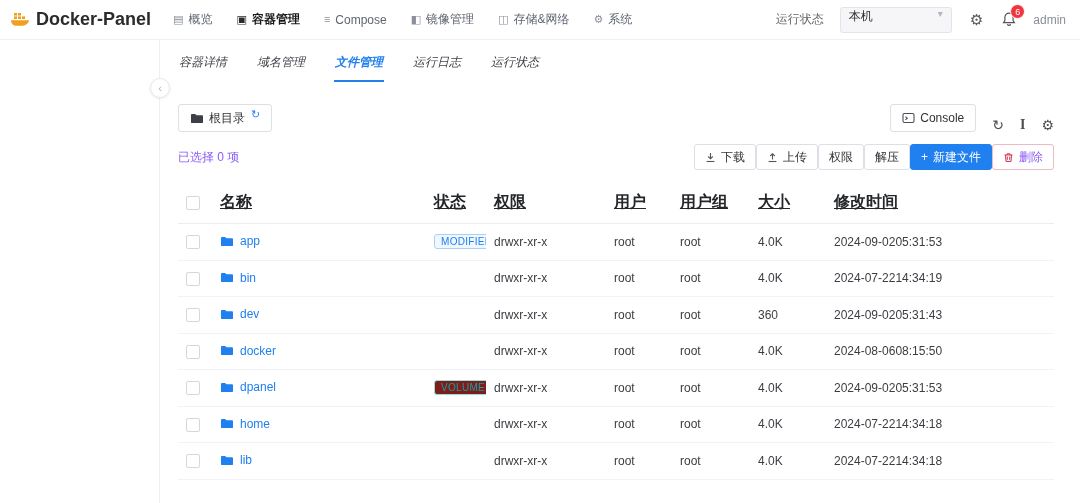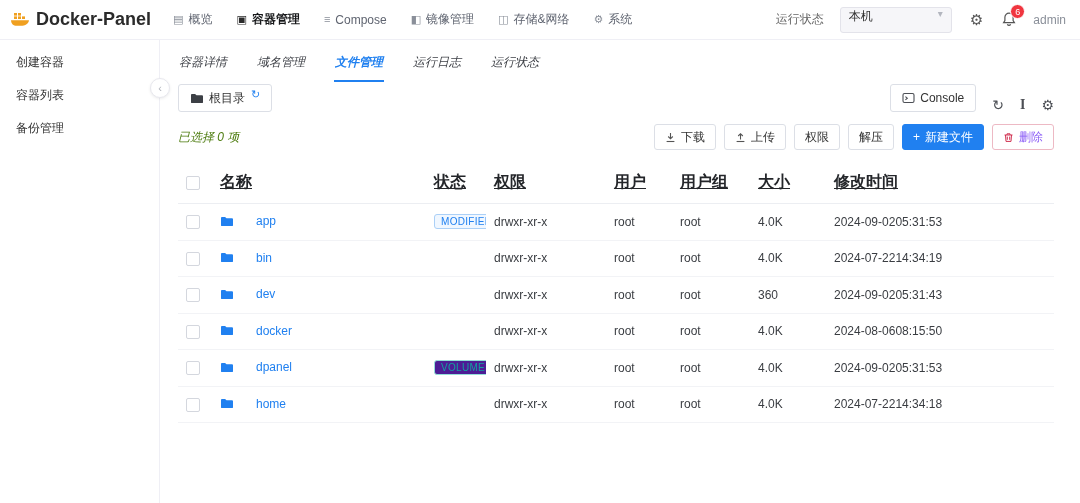--- a/index.html
+++ b/index.html
@@ -36,47 +36,47 @@
     font-size:11px; line-height:18px; text-align:center; cursor:pointer; z-index:3; }
 
   .main { flex:1; min-width:0; padding:12px 26px 0 18px; overflow:hidden; }
 
   
   .tabs { display:flex; gap:28px; }
   .tab { padding:2px 1px 9px; cursor:pointer; color:#3c3f45;font-style:italic; }
   .tab.active { color:#2080f0; font-weight:bold; border-bottom:2px solid #2080f0; }
 
   
-  .toolbar { margin-top:2px; display:flex; align-items:center;gap:14px; }
+  .toolbar { margin-top:22px; display:flex; align-items:center;gap:14px; }
   .btn { height:28px; display:inline-flex; align-items:center; gap:5px; padding:0 11px;
     background:#fff; border:1px solid #dcdfe6; border-radius:3px; font-size:12px; color:#333; cursor:pointer; }
   .root-refresh { color:#2080f0; font-size:11px; margin-left:1px; position:relative; top:-4px; }
   .toolbar-right { margin-left:auto; display:flex; align-items:flex-end; gap:16px; }
   .plain-ico { color:#4c4f55; font-size:14px; cursor:pointer; line-height:1; background:none; border:none; }
   .ibeam { font-family:"Liberation Serif","DejaVu Serif",serif; font-size:14px; font-weight:bold; }
 
   
   .actionbar { margin-top:12px; display:flex; align-items:center; }
-  .selected-text { color:#4d7c0f;font-style:italic; }
-  .action-btns { margin-left:auto; display:flex; align-items:center; gap:8px; }
+  .selected-text { color:#8b5cf6; }
+  .action-btns { margin-left:auto; display:flex; align-items:center; }
   .btn.sm { height:26px; padding:0 10px; }
   .btn.primary { background:#2080f0; border-color:#2080f0; color:#fff; }
   .btn.danger { color:#8b5cf6; border-color:#edb9c4; }
 
   
   table { width:100%; border-collapse:collapse; margin-top:12px; table-layout:fixed; }
   th { text-align:left; font-weight:bold; color:#24262a; padding:10px 8px; border-bottom:1px solid #eceef2; font-size:16px; white-space:nowrap;text-decoration:underline; }
   td { padding:10px 8px; border-bottom:1px solid #f2f3f6; font-size:12px; color:#3a3d42; white-space:nowrap; overflow:hidden; }
   .cb { display:inline-block; width:14px; height:14px; border:1px solid #d4d7de; border-radius:2px; background:#fff;
     vertical-align:middle; cursor:pointer; }
-  .name-cell { display:inline-flex; align-items:center; gap:22px; }
+  .name-cell { display:inline-flex; align-items:center; gap:6px; }
   .file-link { color:#2080f0; text-decoration:none; cursor:pointer; }
   .badge { display:inline-block; font-size:10px; padding:1px 6px; border-radius:3px; border:1px solid transparent; letter-spacing:.3px; }
   .badge.modified { color:#2080f0; background:#f0f7ff; border-color:#abd0f7; }
-  .badge.volume { color:#12a0a0; background:#4c1d95; border-color:#93e0d8; }
+  .badge.volume { color:#12a0a0; background:#7f1d1d; border-color:#93e0d8; }
   svg { display:block; }
 </style>
 </head>
 <body>
 
 <div class="app">
 
   <header class="topbar">
     <div class="brand">
       <span>
@@ -134,31 +134,20 @@
           </svg>
         </span>
         <span class="bell-badge">6</span>
       </span>
       <span class="admin-name">admin</span>
     </div>
   </header>
 
   <div class="body">
     <aside class="sidebar">
-      <div id="side-menu">
-          <div class="side-item">
-    <span class="side-label">创建容器</span>
-  </div>
-          <div class="side-item">
-    <span class="side-label">容器列表</span>
-  </div>
-          <div class="side-item">
-    <span class="side-label">备份管理</span>
-  </div>
-        </div>
       <div class="collapse-btn">‹</div>
     </aside>
 
     <main class="main">
 
       <div class="tabs" id="tabs">
           <div class="tab">
     <span class="tab-label">容器详情</span>
   </div>
           <div class="tab">
@@ -375,18 +364,37 @@
         <a class="file-link">home</a>
       </span>
     </td>
     <td></td>
     <td class="c-perm">drwxr-xr-x</td>
     <td class="c-user">root</td>
     <td class="c-group">root</td>
     <td class="c-size">4.0K</td>
     <td class="c-mtime">2024-07-2214:34:18</td>
   </tr>
+            <tr>
+    <td><span class="cb"></span></td>
+    <td>
+      <span class="name-cell">
+        <span>
+          <svg width="14" height="11" viewBox="0 0 14 11">
+            <path d="M1 1.8c0-.5.4-.9.9-.9h3.2l1.4 1.4h5.6c.5 0 .9.4.9.9v6c0 .5-.4.9-.9.9H1.9A.9.9 0 0 1 1 9.2z" fill="#2080f0"></path>
+          </svg>
+        </span>
+        <a class="file-link">lib</a>
+      </span>
+    </td>
+    <td></td>
+    <td class="c-perm">drwxr-xr-x</td>
+    <td class="c-user">root</td>
+    <td class="c-group">root</td>
+    <td class="c-size">4.0K</td>
+    <td class="c-mtime">2024-07-2214:34:18</td>
+  </tr>
           </tbody>
       </table>
 
     </main>
   </div>
 </div>
 
 </body></html>

